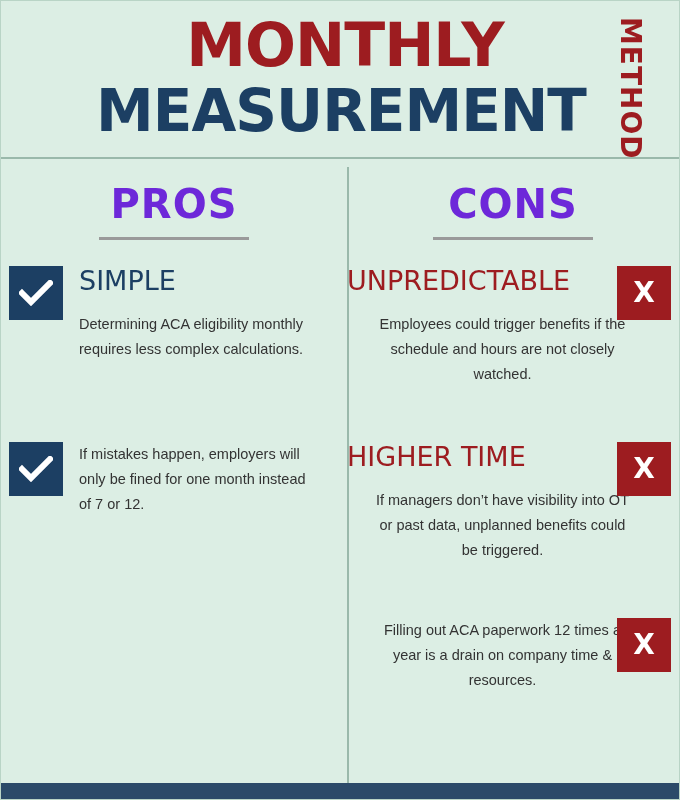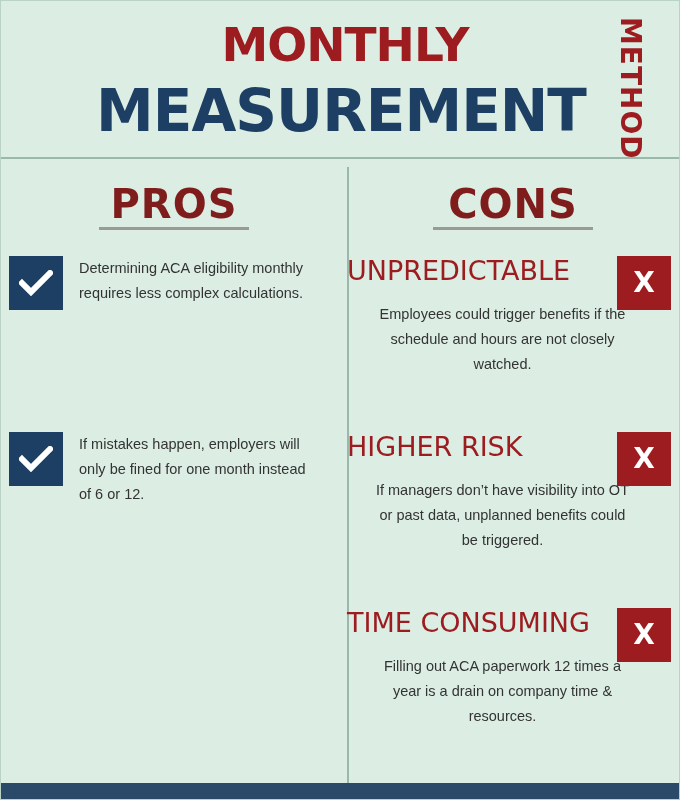--- a/index.html
+++ b/index.html
@@ -33,21 +33,21 @@
   .title-block {
     position: absolute;
     left: 0;
     right: 0;
     top: 8px;
     text-align: center;
   }
   .title-line1 {
     font-family: "DejaVu Sans", sans-serif;
     font-weight: bold;
-    font-size: 47px;
+    font-size: 60px;
     line-height: 72px;
     letter-spacing: -1px;
     color: #9d1c20;
     margin: 0;
     padding-left: 10px;
   }
   .title-line2 {
     font-family: "DejaVu Sans", sans-serif;
     font-weight: bold;
     font-size: 58px;
@@ -99,22 +99,23 @@
   }
   .col-pros { width: 347px; }
   .col-cons { width: 333px; }
 
   .col-heading {
     text-align: center;
     font-family: "DejaVu Sans", sans-serif;
     font-weight: bold;
     font-size: 40px;
     letter-spacing: 1px;
-    color: #7f1d1d;
+    color: #6d28d9;
     margin: 0 auto 6px auto;
+    padding-bottom: 10px;
     width: 150px;
     border-bottom: 3px solid #9a9a9a;
   }
   .col-cons .col-heading { width: 160px; }
 
   .item {
     position: relative;
     margin-top: 26px;
     min-height: 150px;
   }
@@ -205,57 +206,57 @@
 
     <div class="col col-pros">
       <div class="col-heading">PROS</div>
 
       <div class="item">
         <div class="badge badge-check">
           <svg width="34" height="26" viewBox="0 0 34 26" aria-hidden="true">
             <path d="M3 13 L12 22 L31 3" fill="none" stroke="#ffffff" stroke-width="6" stroke-linecap="square"></path>
           </svg>
         </div>
+        <div class="item-head">SIMPLE</div>
         <div class="item-body">Determining ACA eligibility monthly requires less complex calculations.</div>
       </div>
 
       <div class="item">
         <div class="badge badge-check">
           <svg width="34" height="26" viewBox="0 0 34 26" aria-hidden="true">
             <path d="M3 13 L12 22 L31 3" fill="none" stroke="#ffffff" stroke-width="6" stroke-linecap="square"></path>
           </svg>
         </div>
-        <div class="item-body">If mistakes happen, employers will only be fined for one month instead of 6 or 12.</div>
+        <div class="item-body">If mistakes happen, employers will only be fined for one month instead of 7 or 12.</div>
       </div>
 
     </div>
 
     <div class="col col-cons">
       <div class="col-heading">CONS</div>
 
       <div class="item">
         <div class="badge badge-x">
           <span>X</span>
         </div>
         <div class="item-head">UNPREDICTABLE</div>
         <div class="item-body">Employees could trigger benefits if the schedule and hours are not closely watched.</div>
       </div>
 
       <div class="item">
         <div class="badge badge-x">
           <span>X</span>
         </div>
-        <div class="item-head">HIGHER RISK</div>
+        <div class="item-head">HIGHER TIME</div>
         <div class="item-body">If managers don’t have visibility into OT or past data, unplanned benefits could be triggered.</div>
       </div>
 
       <div class="item">
         <div class="badge badge-x">
           <span>X</span>
         </div>
-        <div class="item-head">TIME CONSUMING</div>
         <div class="item-body">Filling out ACA paperwork 12 times a year is  a drain on company time &amp; resources.</div>
       </div>
     </div>
   </div>
 
   <div class="footer-bar"></div>
 </div>
 
 </body></html>

